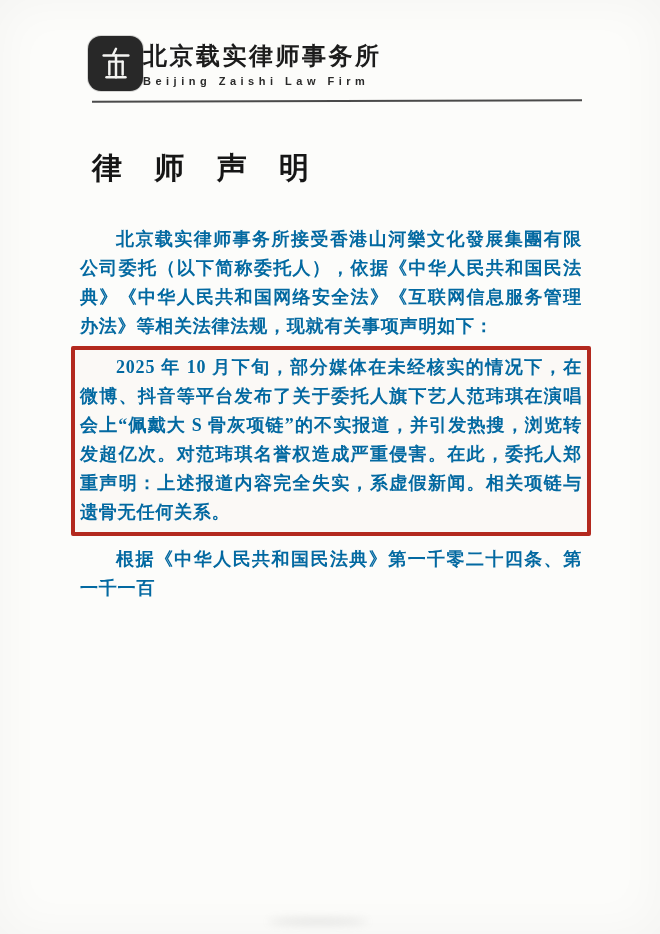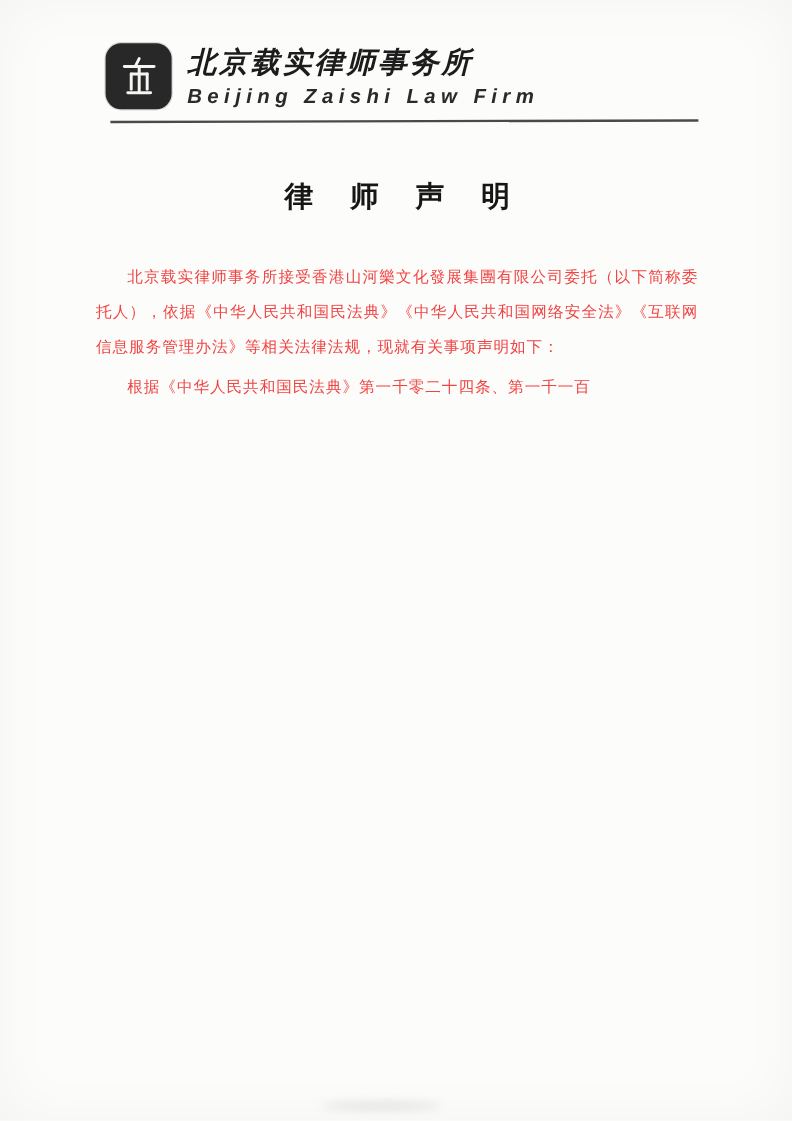--- a/index.html
+++ b/index.html
@@ -8,54 +8,55 @@
     width:660px;height:934px;
     box-sizing:border-box;
     background:#fcfcfa;
     box-shadow:inset 0 0 50px rgba(0,0,0,0.035);
     padding:36px 78px 0 80px;
     font-family:"Liberation Serif","DejaVu Serif",serif;
     color:#1e1e20;
     overflow:hidden;
   }
   
-  .letterhead{display:flex;align-items:center;gap:13px;margin-left:8px;font-style:italic;}
+  .letterhead{display:flex;align-items:center;gap:0;margin-left:8px;}
   .logo{
     width:55px;height:55px;flex:0 0 55px;
     background:#282828;border-radius:13px;
     display:flex;align-items:center;justify-content:center;
     box-shadow:0 0 0 1px rgba(0,0,0,0.15);
   }
   .firm-cn{
     font-family:"Liberation Sans","DejaVu Sans",sans-serif;
     font-weight:700;font-size:24px;letter-spacing:2.5px;color:#1c1c1c;
   }
   .firm-en{
     font-family:"Liberation Sans","DejaVu Sans",sans-serif;
-    font-weight:700;font-size:17px;letter-spacing:4.5px;color:#2a2a2a;
+    font-weight:700;font-size:11px;letter-spacing:4.5px;color:#2a2a2a;
     margin-top:3px;
   }
   .rule{
     height:2px;background:#4a4a4a;margin:9px 0 0 12px;
     transform:rotate(-0.15deg);
   }
   
   .doc-title{
-    margin:46px 0 0 0;text-align:center;
+    margin:46px 0 0 0;text-align:left;
     font-family:"Liberation Sans","DejaVu Sans",sans-serif;
-    font-weight:700;font-size:24px;letter-spacing:12px;text-indent:12px;
+    font-weight:700;font-size:30px;letter-spacing:12px;text-indent:12px;
     color:#161616;
   }
   
   .doc-body{margin-top:36px;}
   p.bp{
     margin:0 0 5px 0;
-    font-size:13px;line-height:29px;letter-spacing:0.8px;
+    font-size:18px;line-height:29px;letter-spacing:0.8px;
     text-align:justify;text-indent:2em;
-    color:#ef4444;
+    color:#0369a1;
+    font-weight:bold;
   }
   .red-box{
     border:4px solid #b3291e;border-radius:2px;
     margin:5px -9px 9px -9px;
     padding:3px 5px 5px 5px;
     background:rgba(179,41,30,0.015);
   }
   .red-box p.bp{margin:0;}
   .u-red{
     border-bottom:3px solid rgba(180,40,28,0.92);
@@ -90,20 +91,23 @@
   </header>
 
   <div class="rule"></div>
 
   <h1 class="doc-title">律 师 声 明</h1>
 
   <div class="doc-body">
 
     <p class="bp">北京载实律师事务所接受香港山河樂文化發展集團有限公司委托（以下简称委托人），依据《中华人民共和国民法典》《中华人民共和国网络安全法》《互联网信息服务管理办法》等相关法律法规，现就有关事项声明如下：</p>
 
+    <div class="red-box">
+      <p class="bp">2025 年 10 月下旬，部分媒体在未经核实的情况下，在微博、抖音等平台发布了关于委托人旗下艺人范玮琪在演唱会上“佩戴大 S 骨灰项链”的不实报道，并引发热搜，浏览转发超亿次。对范玮琪名誉权造成严重侵害。在此，委托人郑重声明：上述报道内容完全失实，系虚假新闻。相关项链与遗骨无任何关系。</p>
+    </div>
 
 
 
     <p class="bp">根据《中华人民共和国民法典》第一千零二十四条、第一千一百</p>
 
   </div>
 
   <div class="smudge"></div>
 </div>
 

